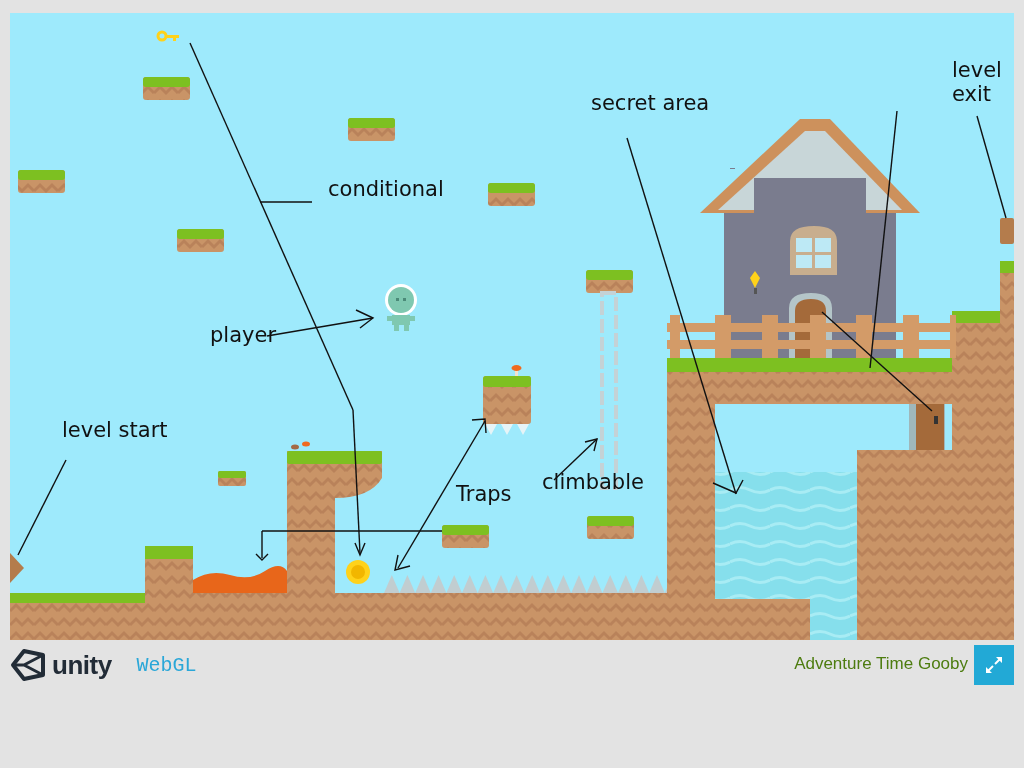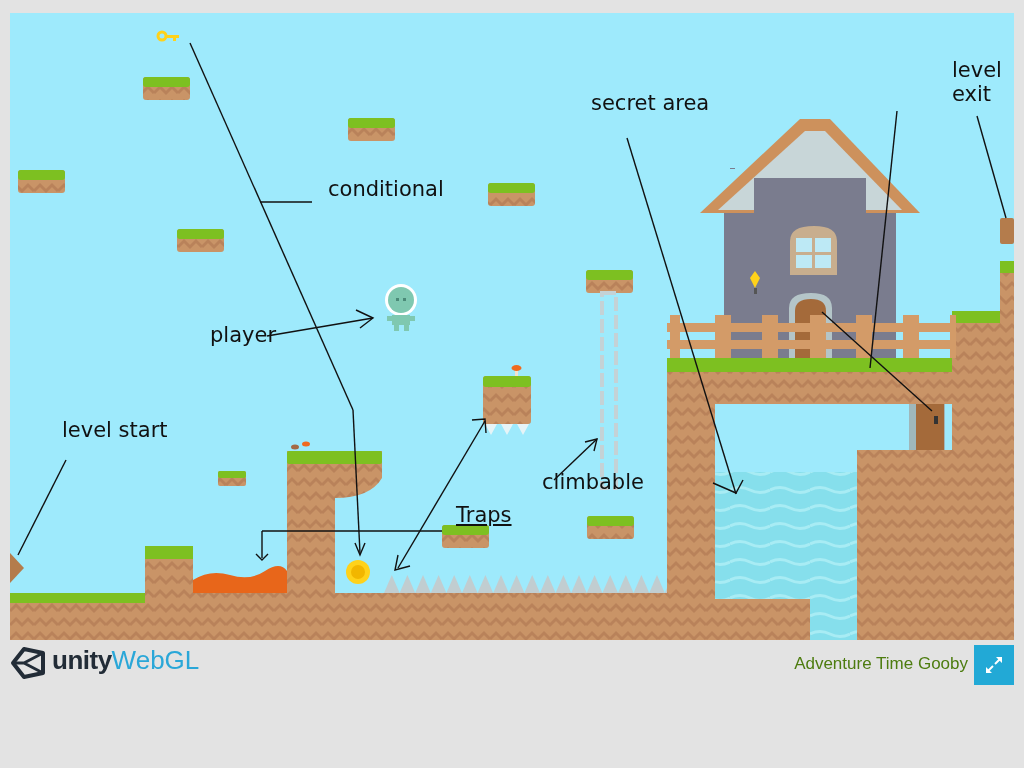--- a/index.html
+++ b/index.html
@@ -1,22 +1,22 @@
 <!DOCTYPE html>
 <html><head>
 <meta charset="utf-8">
 <style>
   html,body{margin:0;padding:0;}
   body{width:1024px;height:768px;background:#e3e3e3;position:relative;overflow:hidden;font-family:"DejaVu Sans",sans-serif;}
   #game-canvas{position:absolute;left:10px;top:13px;width:1004px;height:627px;background:#9eeafc;overflow:hidden;}
   #game-canvas svg{position:absolute;left:0;top:0;}
   .label{position:absolute;font-family:"DejaVu Sans",sans-serif;font-size:21px;color:#111;line-height:1.12;white-space:nowrap;}
-  .unity-logo{position:absolute;left:10px;top:645px;height:40px;display:flex;align-items:flex-start;}
+  .unity-logo{position:absolute;left:10px;top:645px;height:40px;display:flex;align-items:center;}
   .unity-word{font-family:"Liberation Sans",sans-serif;font-weight:bold;font-size:26px;color:#222c37;margin-left:6px;letter-spacing:-0.5px;}
-  .webgl-word{font-family:Liberation Sans, sans-serif;font-size:26px;color:#2aa7d8;margin-left:0;}
+  .webgl-word{font-family:Liberation Mono, monospace;font-size:20px;color:#2aa7d8;margin-left:25px;}
   .game-title{position:absolute;right:56px;top:654px;font-family:Liberation Sans, sans-serif;font-size:17px;color:#4d7c0f;}
   .fullscreen-btn{position:absolute;left:974px;top:645px;width:40px;height:40px;background:#22a9d6;cursor:pointer;}
 </style>
 </head>
 <body>
 
 <div id="game-canvas">
   <svg width="1004" height="627" viewBox="0 0 1004 627">
     <defs>
       <pattern id="dirtPat" width="24" height="14" patternUnits="userSpaceOnUse">
@@ -203,21 +203,21 @@
         <polyline points="703,470 726,480 733,467"></polyline>
       <line x1="887" y1="98" x2="860" y2="355"></line>
       <line x1="812" y1="299" x2="922" y2="398"></line>
       <line x1="967" y1="103" x2="996" y2="205"></line>
     </g>
   </svg>
 
   <div class="label" style="left:318px;top:165px;">conditional</div>
   <div class="label" style="left:186px;top:311px;margin-left:14px;">player</div>
   <div class="label" style="left:52px;top:406px;text-align:right;">level start</div>
-  <div class="label" style="left:446px;top:491px;text-decoration:underline;">Traps</div>
+  <div class="label" style="left:446px;top:470px;">Traps</div>
   <div class="label" style="left:532px;top:458px;">climbable</div>
   <div class="label" style="left:581px;top:79px;">secret area</div>
   <div class="label" style="left:942px;top:46px;">
     <div>level</div>
     <div>exit</div>
   </div>
 </div>
 
 <div class="unity-logo">
   <svg width="36" height="36" viewBox="0 0 36 36">

